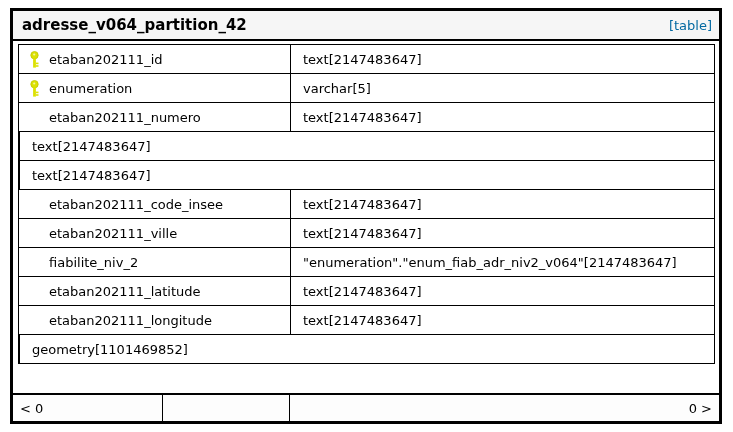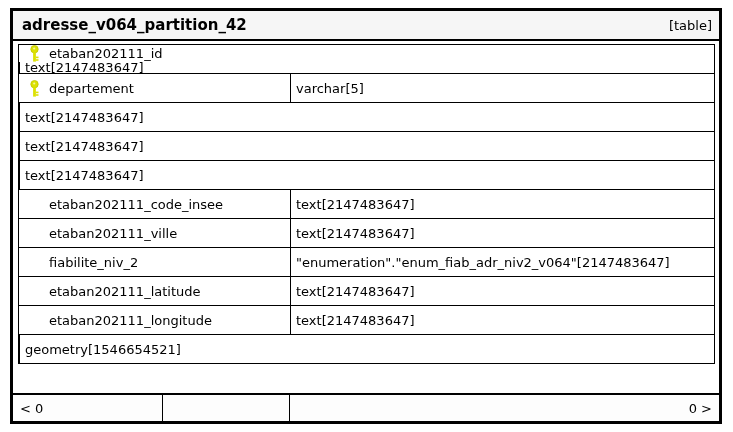--- a/index.html
+++ b/index.html
@@ -38,36 +38,36 @@
     padding: 0 7px 0 9px;
   }
   .node-title {
     font-weight: bold;
     font-size: 15px;
     color: #000000;
     white-space: nowrap;
   }
   .node-badge {
     font-size: 13px;
-    color: #000000;
+    color: #0369a1;
     white-space: nowrap;
   }
   .rows {
     margin: 3px 4px 0 5px;
   }
   .row {
     display: flex;
     align-items: stretch;
     height: 30px;
     box-sizing: border-box;
     border: 1px solid #000000;
     margin-top: -1px;
     background: #ffffff;
   }
-  .row:first-child { margin-top: 0; flex-direction: column; }
+  .row:first-child { margin-top: 0; }
   .cell-name {
     width: 271px;
     box-sizing: border-box;
     display: flex;
     align-items: center;
     padding-left: 9px;
     overflow: hidden;
   }
   .icon-slot {
     width: 12px;
@@ -80,21 +80,21 @@
   .name-text {
     font-size: 13px;
     color: #000000;
     white-space: nowrap;
   }
   .cell-type {
     flex: 1;
     border-left: 1px solid #000000;
     display: flex;
     align-items: center;
-    padding-left: 5px;
+    padding-left: 12px;
     font-size: 13px;
     color: #000000;
     white-space: nowrap;
     overflow: hidden;
   }
   .node-footer {
     position: absolute;
     left: 0;
     right: 0;
     bottom: 0;
@@ -146,25 +146,29 @@
           <div class="cell-name">
             <span class="icon-slot">
               <svg width="11" height="17" viewBox="0 0 11 17" aria-hidden="true">
                 <circle cx="5.5" cy="4.2" r="3.7" fill="#dce104" stroke="#c0c500" stroke-width="0.8"></circle>
                 <circle cx="5.2" cy="3.5" r="1.1" fill="#f2f5a0"></circle>
                 <rect x="4.1" y="7.2" width="2.8" height="9.4" fill="#dce104"></rect>
                 <rect x="6.9" y="11.6" width="2.6" height="1.6" fill="#dce104"></rect>
                 <rect x="6.9" y="14.2" width="2.6" height="1.6" fill="#dce104"></rect>
               </svg>
             </span>
-            <span class="name-text">departement</span>
+            <span class="name-text">enumeration</span>
           </div>
           <div class="cell-type">varchar[5]</div>
         </div>
         <div class="row">
+          <div class="cell-name">
+            <span class="icon-slot"></span>
+            <span class="name-text">etaban202111_numero</span>
+          </div>
           <div class="cell-type">text[2147483647]</div>
         </div>
         <div class="row">
           <div class="cell-type">text[2147483647]</div>
         </div>
         <div class="row">
           <div class="cell-type">text[2147483647]</div>
         </div>
         <div class="row">
           <div class="cell-name">
@@ -195,21 +199,21 @@
           <div class="cell-type">text[2147483647]</div>
         </div>
         <div class="row">
           <div class="cell-name">
             <span class="icon-slot"></span>
             <span class="name-text">etaban202111_longitude</span>
           </div>
           <div class="cell-type">text[2147483647]</div>
         </div>
         <div class="row">
-          <div class="cell-type">geometry[1546654521]</div>
+          <div class="cell-type">geometry[1101469852]</div>
         </div>
       </div>
 
     <div class="node-footer">
       <div class="f-cell f-left">&lt; 0</div>
       <div class="f-cell f-mid"></div>
       <div class="f-cell f-right">0 &gt;</div>
     </div>
 
   </div>

